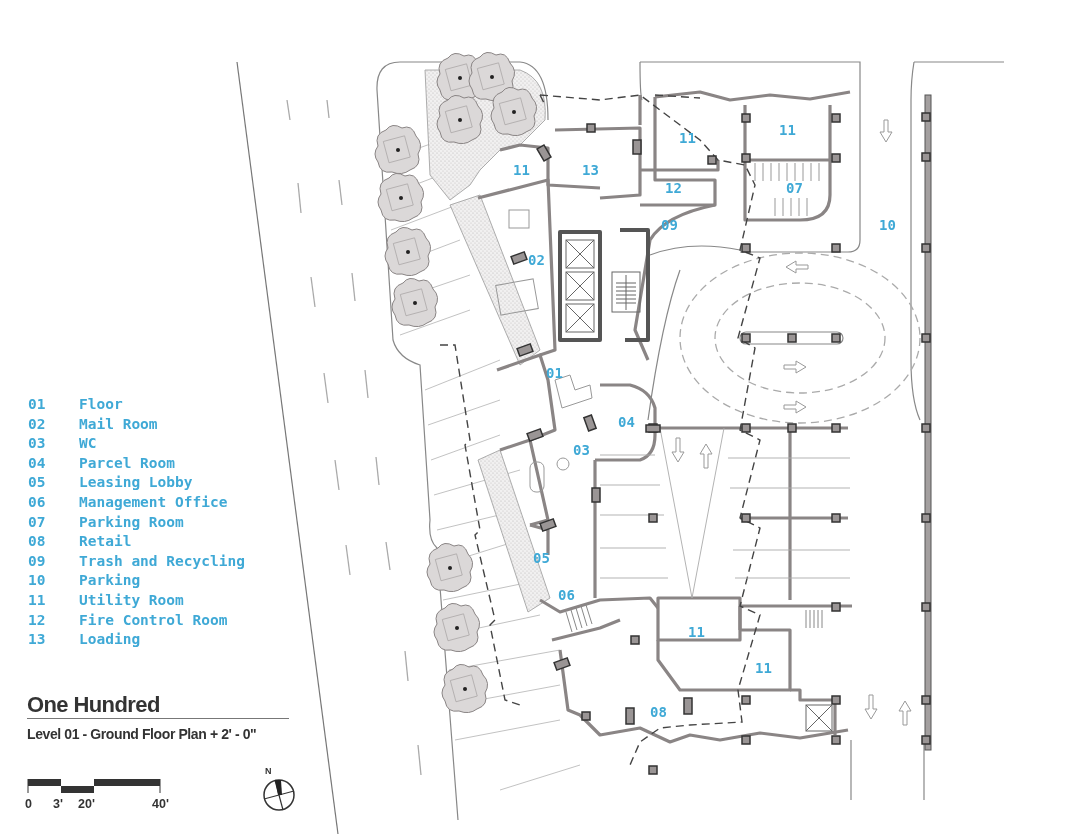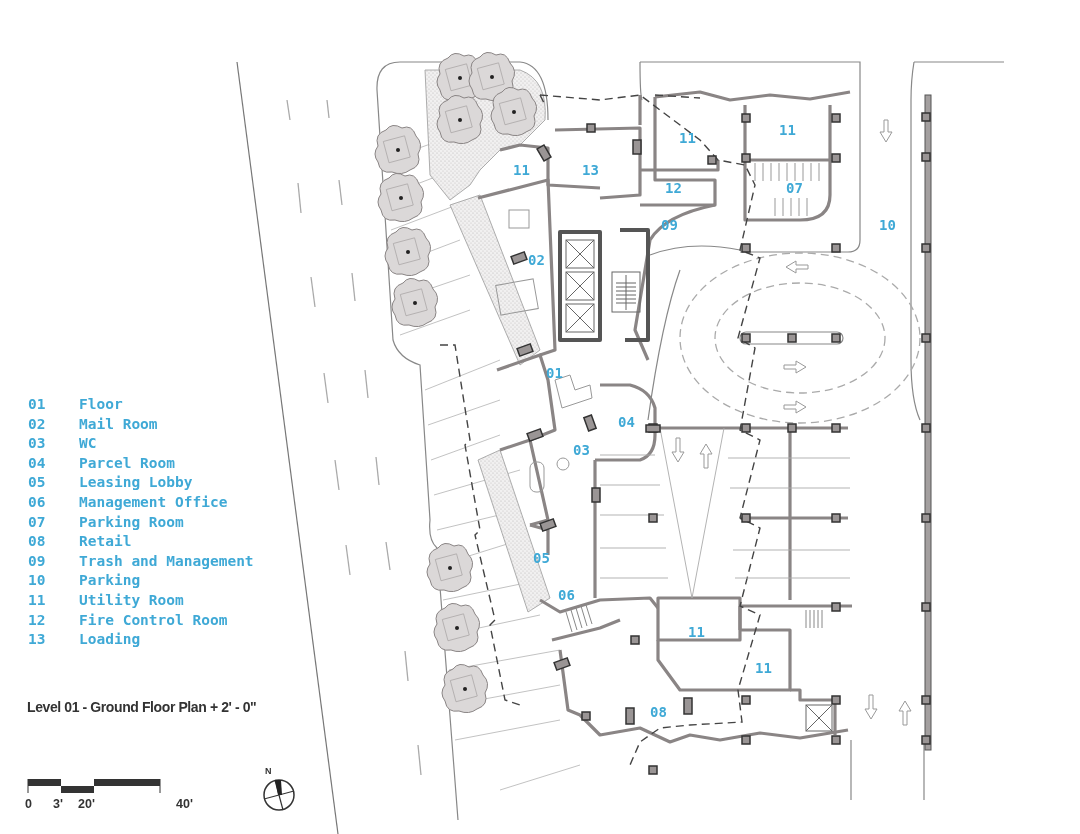--- a/index.html
+++ b/index.html
@@ -343,44 +343,45 @@
   <div class="row">
       <span class="num">07</span>
       <span>Parking Room</span>
     </div>
   <div class="row">
       <span class="num">08</span>
       <span>Retail</span>
     </div>
   <div class="row">
       <span class="num">09</span>
-      <span>Trash and Management</span>
+      <span>Trash and Recycling</span>
     </div>
   <div class="row">
       <span class="num">10</span>
       <span>Parking</span>
     </div>
   <div class="row">
       <span class="num">11</span>
       <span>Utility Room</span>
     </div>
   <div class="row">
       <span class="num">12</span>
       <span>Fire Control Room</span>
     </div>
   <div class="row">
       <span class="num">13</span>
       <span>Loading</span>
     </div>
 </div>
 
 <div class="title-block">
+  <div class="title-main">One Hundred</div>
   <div class="title-sub">Level 01 - Ground Floor Plan + 2' - 0"</div>
 </div>
 
 <div class="scale-labels">
   <span style="left:3px;">0</span>
   <span style="left:31px;">3'</span>
   <span style="left:56px;">20'</span>
-  <span style="left:130px;margin-left:24px;">40'</span>
+  <span style="left:130px;">40'</span>
 </div>
 
 <div class="north-label">N</div>
 
 </body></html>

